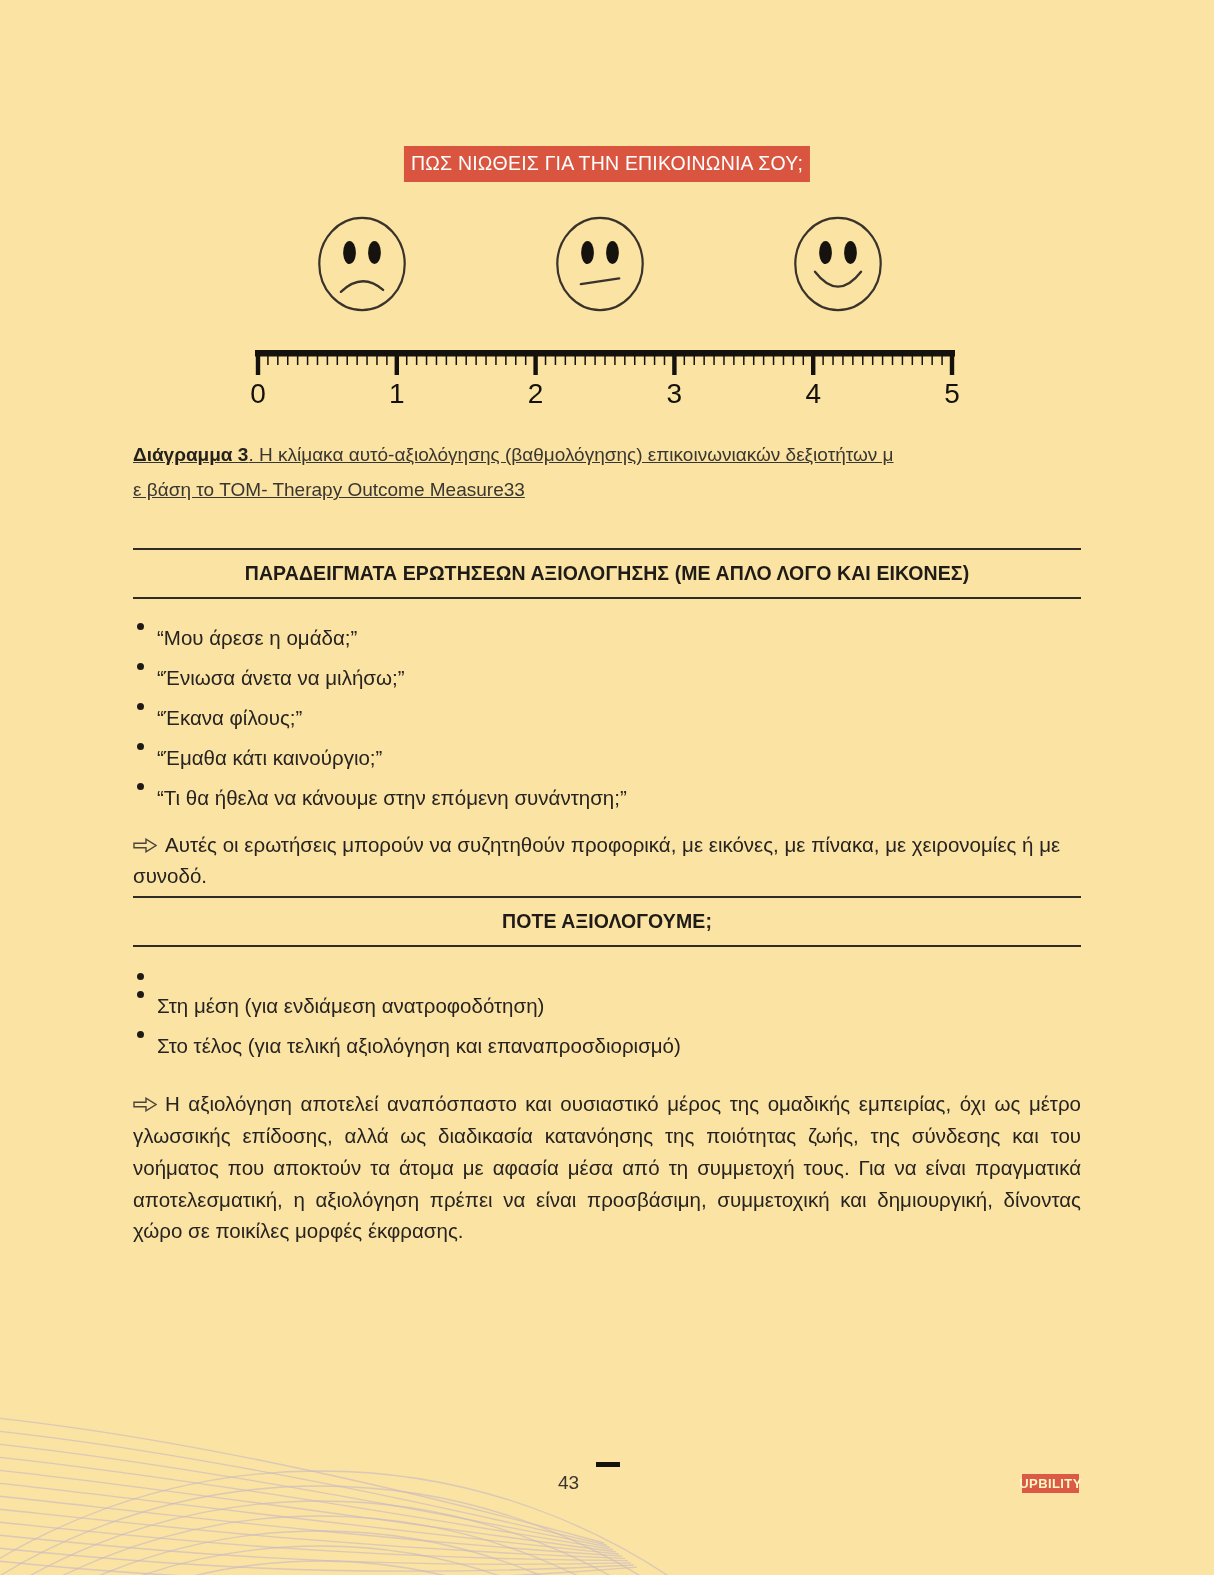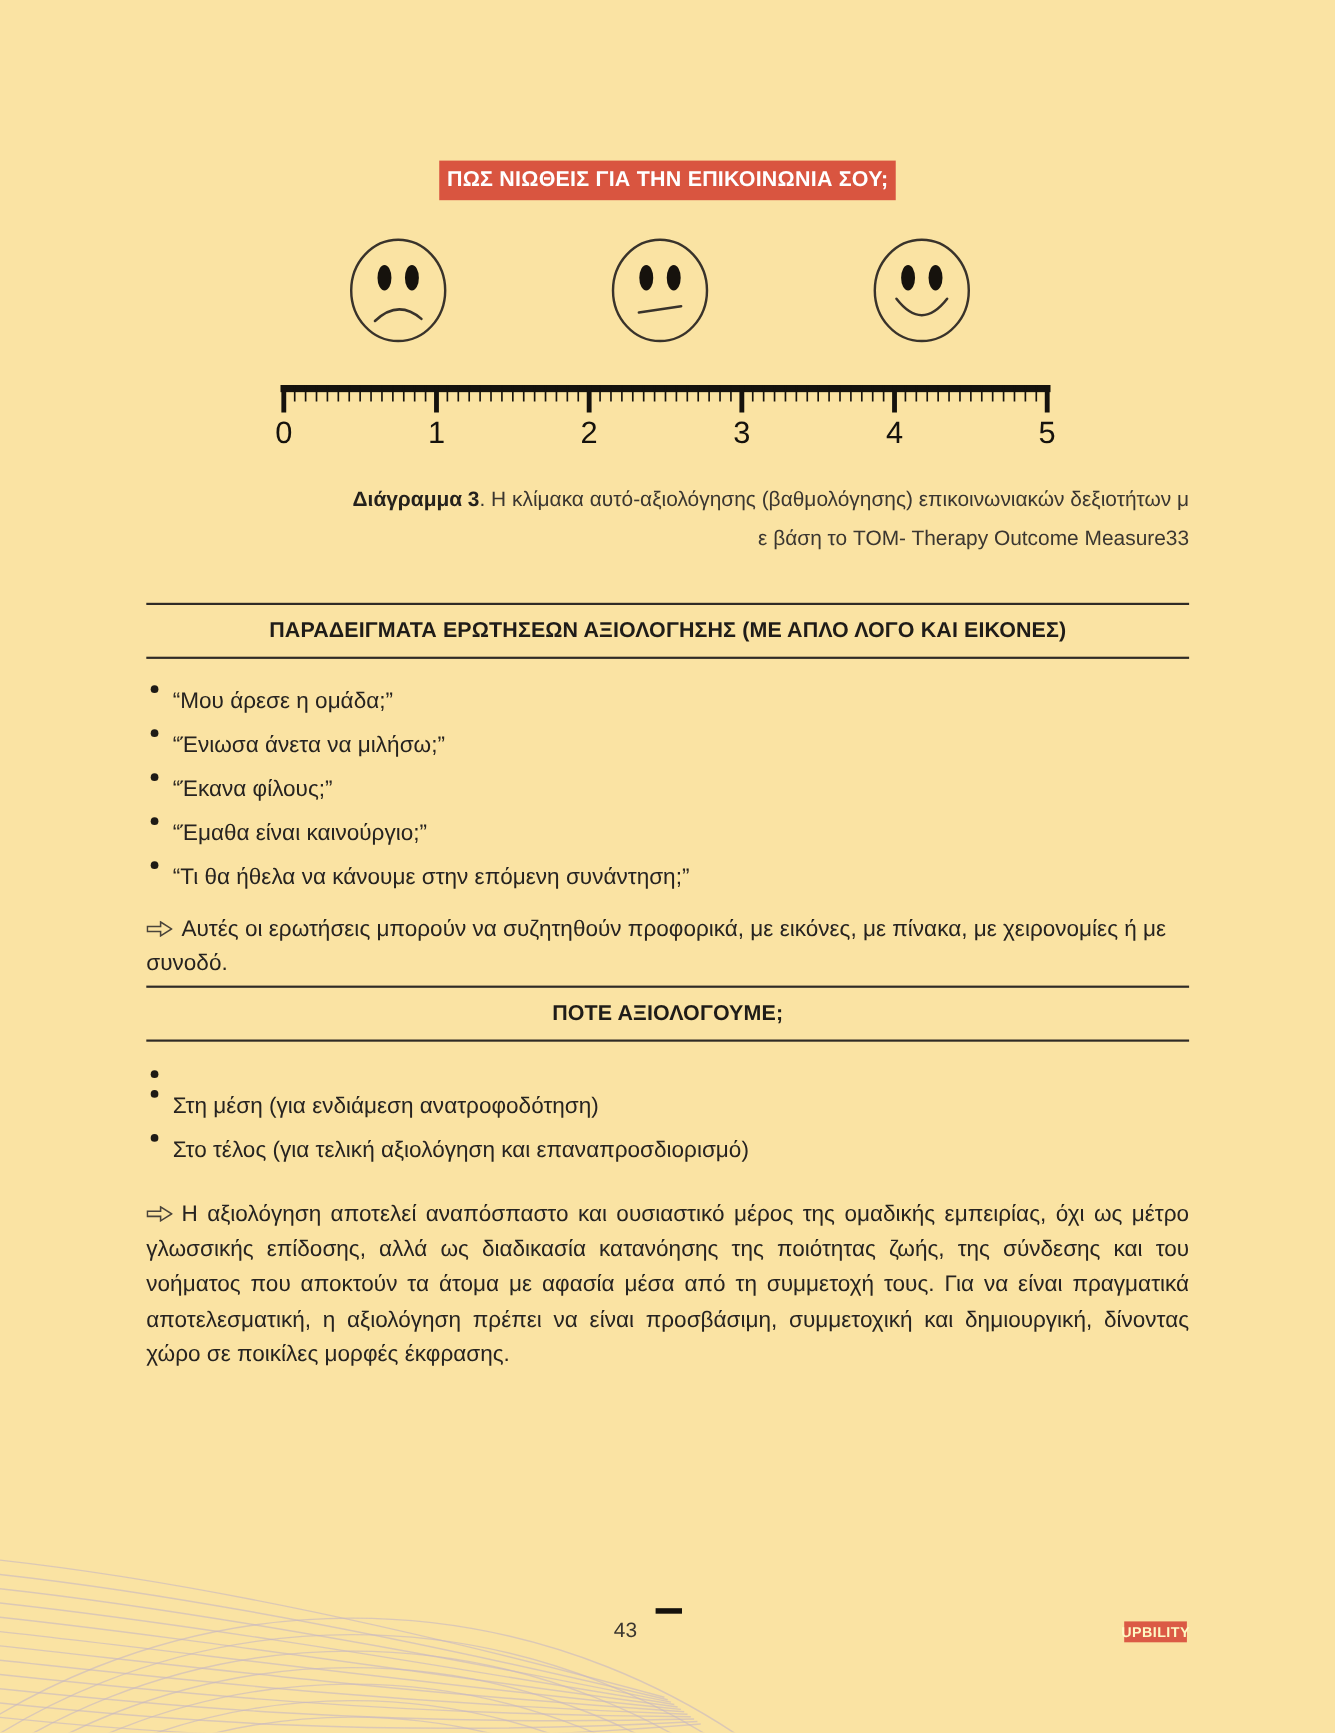--- a/index.html
+++ b/index.html
@@ -10,37 +10,37 @@
     color:#2B2722;
   }
   
   .waves{position:absolute;left:0;bottom:0;width:700px;height:200px;}
   .waves path,.waves circle{fill:none;stroke:#C8B8C2;stroke-width:1.3;opacity:.62;}
 
   
   .banner{
     position:absolute;top:146px;left:50%;transform:translateX(-50%);
     background:#D95540;color:#FFFFFF;
-    font-size:19.5px;font-weight:bold;letter-spacing:.2px;
+    font-size:19.5px;font-weight:normal;letter-spacing:.2px;
     padding:6px 7px 7px;white-space:nowrap;
   }
 
   
   .faces{position:absolute;top:212px;left:314px;width:572px;display:flex;justify-content:space-between;}
   .face{width:96px;height:104px;}
   .face svg{display:block;width:100%;height:100%;overflow:visible;}
 
   
   .ruler{position:absolute;top:350px;left:255px;width:700px;height:56px;}
   .ruler svg{display:block;overflow:visible;}
 
   
   .caption{
     position:absolute;top:437px;left:133px;width:948px;
-    text-align:right;font-size:19px;line-height:1.85;color:#3A3630;
+    text-align:left;font-size:19px;line-height:1.85;color:#3A3630;text-decoration:underline;
   }
   .caption b{color:#24211C;}
 
   
   .content{position:absolute;top:520px;left:133px;width:948px;}
   .section-header{
     border-top:2px solid #2F2B26;border-bottom:2px solid #2F2B26;
     padding:12px 0;text-align:center;
     font-size:19.5px;font-weight:bold;color:#1F1C18;letter-spacing:.1px;margin-top:28px;
   }
@@ -219,21 +219,21 @@
         <div class="bullet-item">
           <span class="dot"></span>
           <span>“Ένιωσα άνετα να μιλήσω;”</span>
         </div>
         <div class="bullet-item">
           <span class="dot"></span>
           <span>“Έκανα φίλους;”</span>
         </div>
         <div class="bullet-item">
           <span class="dot"></span>
-          <span>“Έμαθα είναι καινούργιο;”</span>
+          <span>“Έμαθα κάτι καινούργιο;”</span>
         </div>
         <div class="bullet-item">
           <span class="dot"></span>
           <span>“Τι θα ήθελα να κάνουμε στην επόμενη συνάντηση;”</span>
         </div>
       </div>
     <p class="note">
       <span class="arrow"><svg width="24" height="15" viewBox="0 0 24 15">
             <path d="M1 5.2 H13 V1.2 L23 7.5 L13 13.8 V9.8 H1 Z" fill="none" stroke="#4A443B" stroke-width="1.4"></path>
           </svg></span><span>Αυτές οι ερωτήσεις μπορούν να συζητηθούν προφορικά, με εικόνες, με πίνακα, με χειρονομίες ή με συνοδό.</span>

